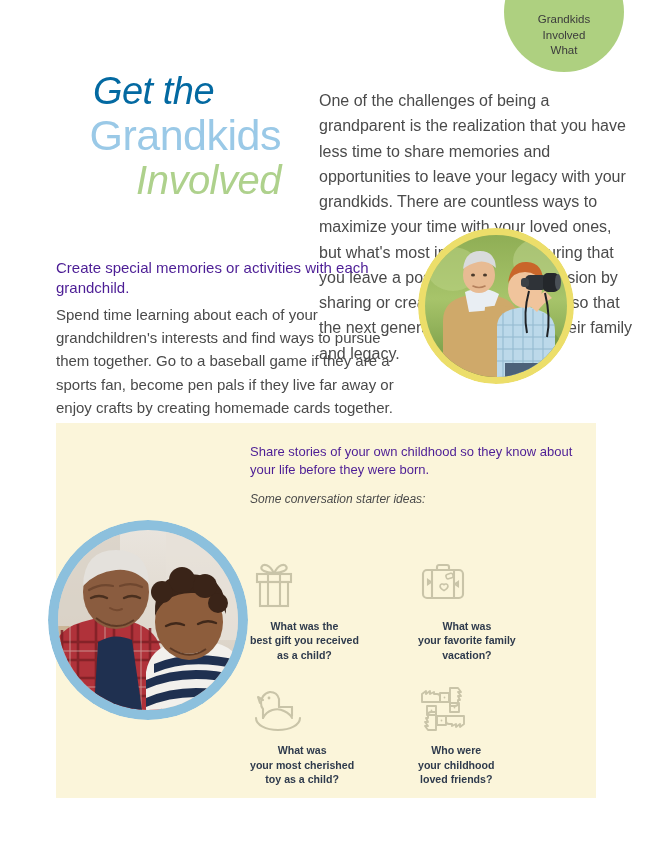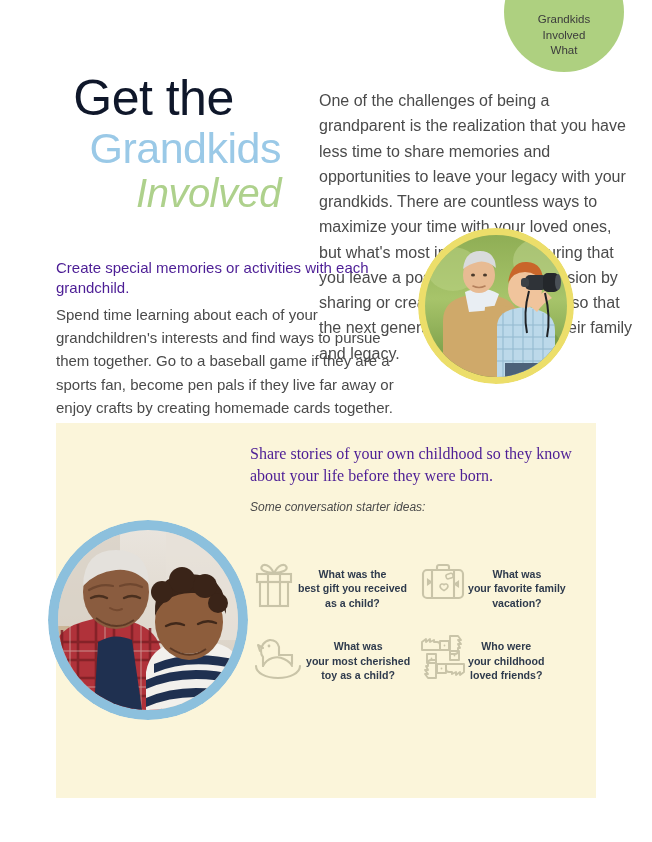--- a/index.html
+++ b/index.html
@@ -29,21 +29,21 @@
   }
 
   
   .masthead { position:absolute; left:0; top:72px; width:652px; height:140px; }
   .title-block {
     position:absolute; left:56px; top:0; width:225px;
     text-align:right;
     font-weight:300;
     letter-spacing:-0.5px;
   }
-  .t-line1 { font-size:50px; color:#0f172a; line-height:1.05; text-align:center; padding-right:30px;}
+  .t-line1 { font-size:38px; color:#0369a1; line-height:1.05; text-align:center; padding-right:30px;font-style:italic;}
   .t-line2 { font-size:43px; color:#9ac9e7; line-height:1.08; }
   .t-line3 { font-size:40px; color:#aed18c; line-height:1.12;font-style:italic; }
 
   .intro {
     position:absolute; left:299px; top:16px; width:314px;
     font-size:16px; line-height:1.58; color:#4a4a4a;margin-left:20px;
   }
 
   
   .sec-memories { position:absolute; left:56px; top:258px; width:350px; }
@@ -68,36 +68,36 @@
   #photo-hug .inner { inset:10px; }
 
   
   .panel {
     position:absolute; left:56px; top:423px;
     width:540px; height:375px;
     background:#fbf5da;
   }
 
   .stories { position:absolute; left:250px; top:443px; width:330px; }
-  .stories .sec-head { font-size:16px; line-height:1.35;font-family:Liberation Serif, serif; }
+  .stories .sec-head { font-size:13px; line-height:1.35; }
   .stories .sec-body { margin-top:4px; }
   .starter {
     margin-top:14px; font-size:12px; font-style:italic; color:#4a4a4a;
   }
 
   
   .icon-grid {
     position:absolute; left:250px; top:558px;
     width:336px;
     display:grid;
     grid-template-columns:1fr 1fr;
     grid-template-rows:auto auto;
     row-gap:20px;
   }
-  .icon-cell { display:flex; flex-direction:row; align-items:flex-end; }
+  .icon-cell { display:flex; flex-direction:column; align-items:flex-start; }
   .icon-art { height:52px; display:flex; align-items:flex-end; justify-content:center; }
   .icon-cap {
     margin-top:9px;
     font-size:10.6px; font-weight:bold; line-height:1.36;
     color:#2f3b4d; text-align:center;
   }
 </style>
 </head>
 <body>
 

